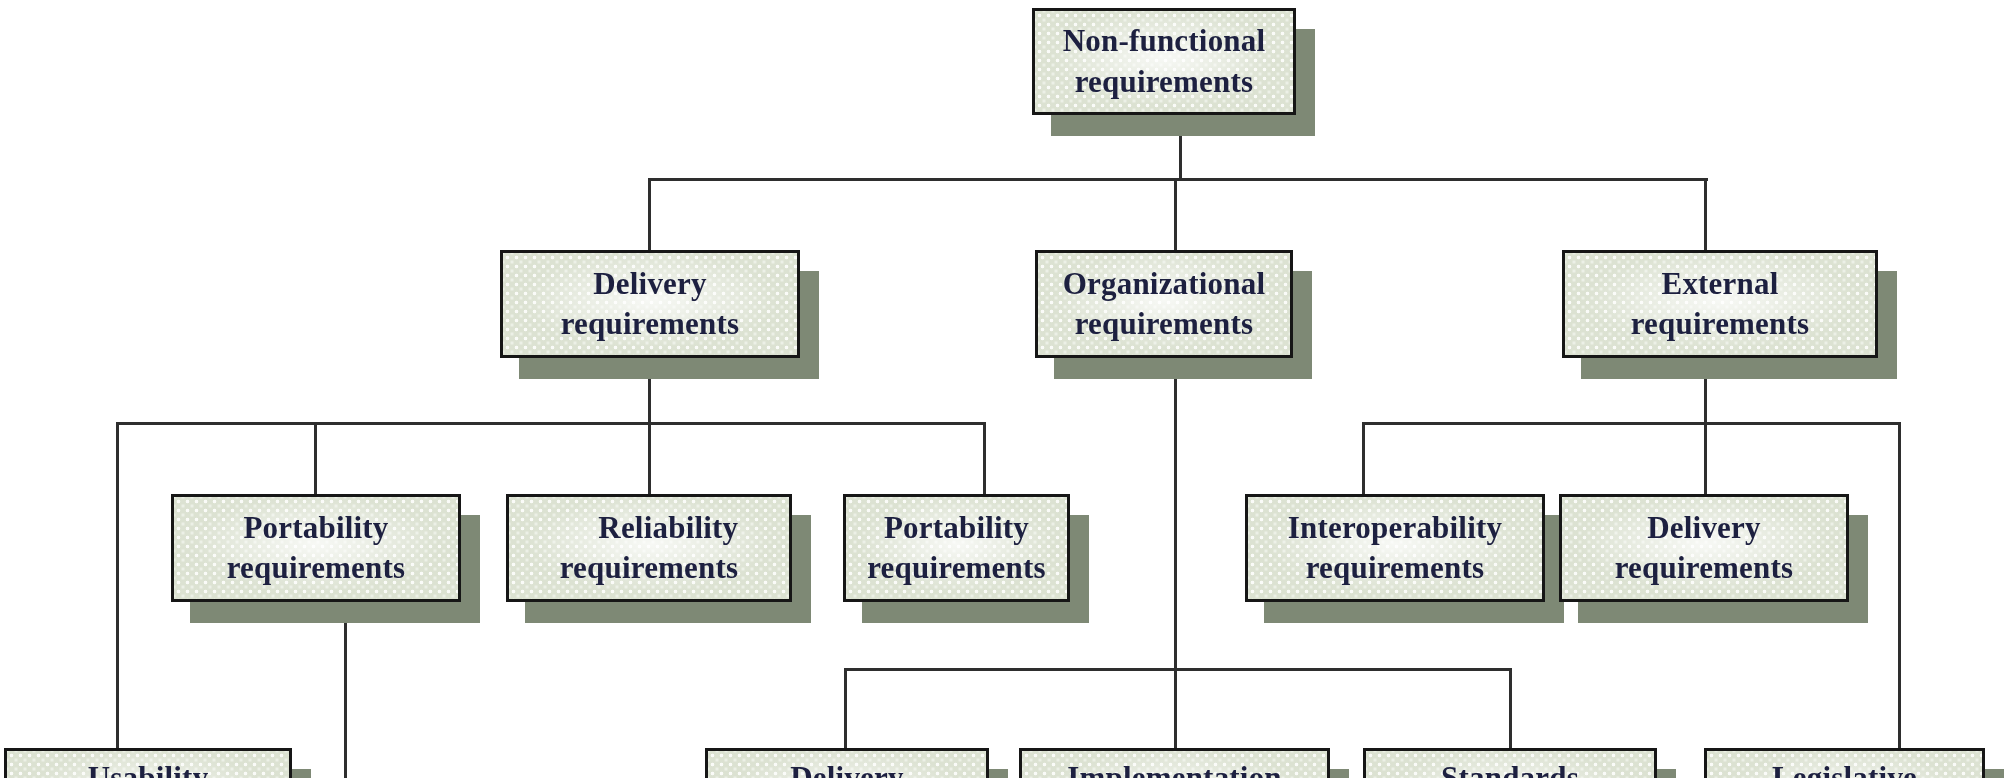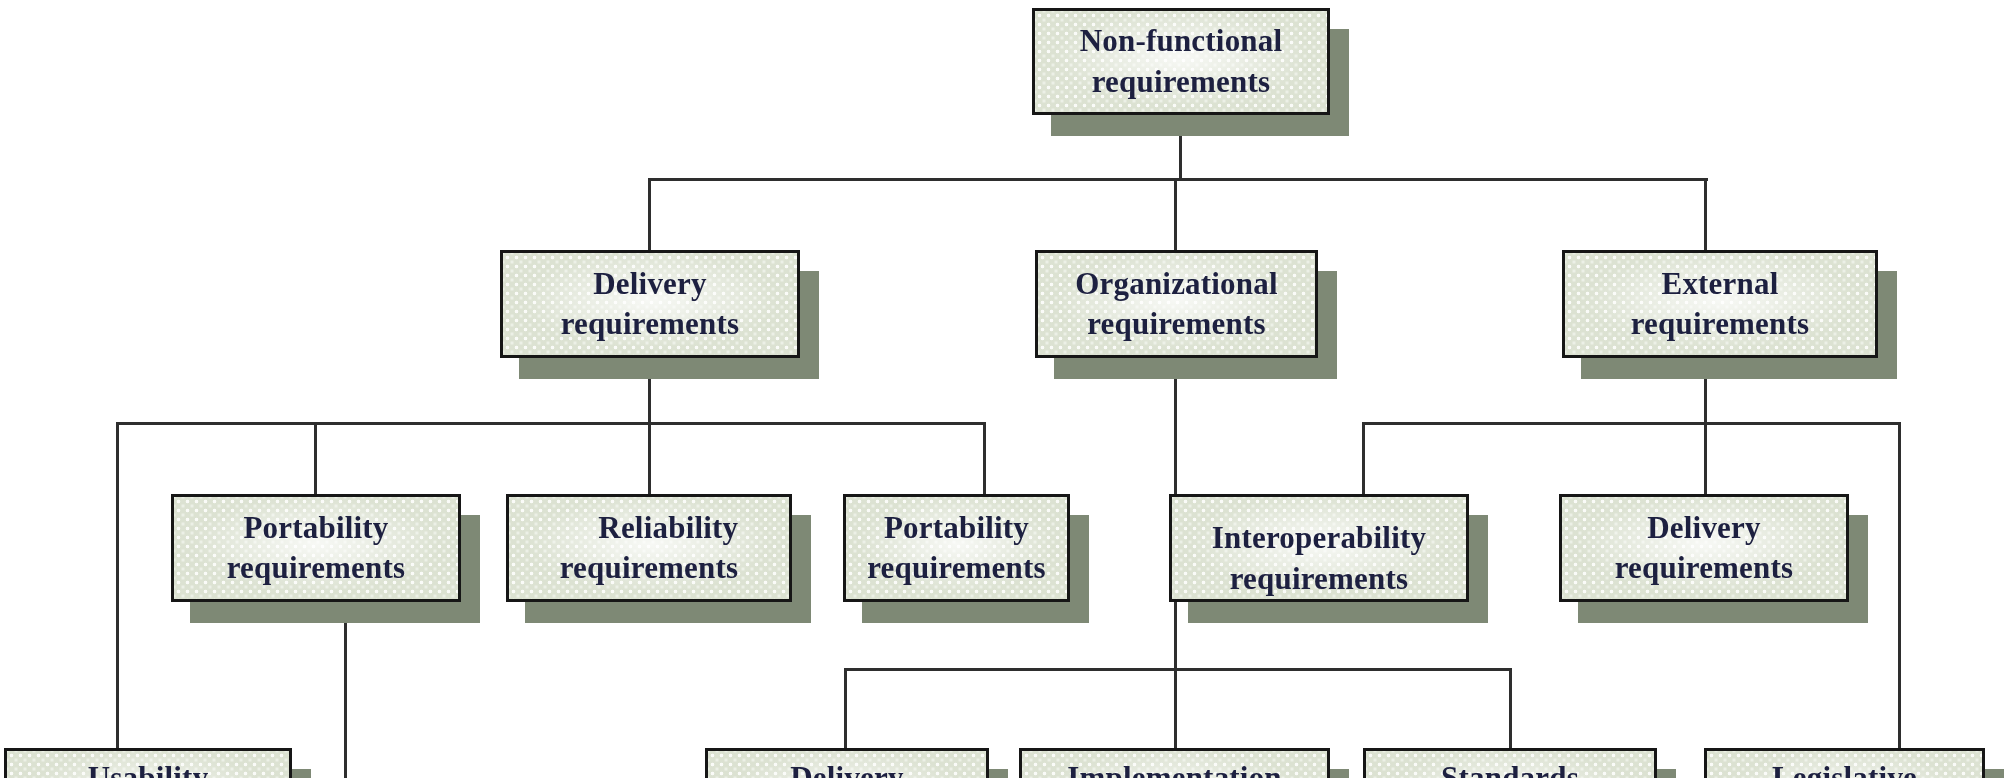--- a/index.html
+++ b/index.html
@@ -69,51 +69,51 @@
   <div class="line v" style="left:1174px; top:358px; height:392px;"></div>
   <div class="line h" style="left:844px;  top:668px; width:668px;"></div>
   <div class="line v" style="left:844px;  top:668px; height:82px;"></div>
   <div class="line v" style="left:1509px; top:668px; height:82px;"></div>
 
   <div class="line v" style="left:1704px; top:358px; height:136px;"></div>
   <div class="line h" style="left:1362px; top:422px; width:539px;"></div>
   <div class="line v" style="left:1362px; top:422px; height:72px;"></div>
   <div class="line v" style="left:1898px; top:422px; height:328px;"></div>
 
-  <div class="node" style="left:1032px; top:8px; width:298px; height:107px;">
+  <div class="node" style="left:1032px; top:8px; width:264px; height:107px;">
     <span class="node-label">Non-functional
 requirements</span>
   </div>
 
   <div class="node" style="left:500px; top:250px; width:300px; height:108px;">
     <span class="node-label">Delivery
 requirements</span>
   </div>
-  <div class="node" style="left:1035px; top:250px; width:283px; height:108px;">
+  <div class="node" style="left:1035px; top:250px; width:258px; height:108px;">
     <span class="node-label">Organizational
 requirements</span>
   </div>
   <div class="node" style="left:1562px; top:250px; width:316px; height:108px;">
     <span class="node-label">External
 requirements</span>
   </div>
 
   <div class="node" style="left:171px; top:494px; width:290px; height:108px;">
     <span class="node-label">Portability
 requirements</span>
   </div>
   <div class="node" style="left:506px; top:494px; width:286px; height:108px;text-align:right;">
     <span class="node-label">Reliability
 requirements</span>
   </div>
   <div class="node" style="left:843px; top:494px; width:227px; height:108px;">
     <span class="node-label">Portability
 requirements</span>
   </div>
-  <div class="node" style="left:1169px; top:494px; width:300px; height:108px;align-items:flex-end;">
+  <div class="node" style="left:1245px; top:494px; width:300px; height:108px;">
     <span class="node-label">Interoperability
 requirements</span>
   </div>
   <div class="node" style="left:1559px; top:494px; width:290px; height:108px;">
     <span class="node-label">Delivery
 requirements</span>
   </div>
 
   <div class="node cut" style="left:4px; top:748px; width:288px; height:110px;">
     <span class="node-label">Usability</span>

